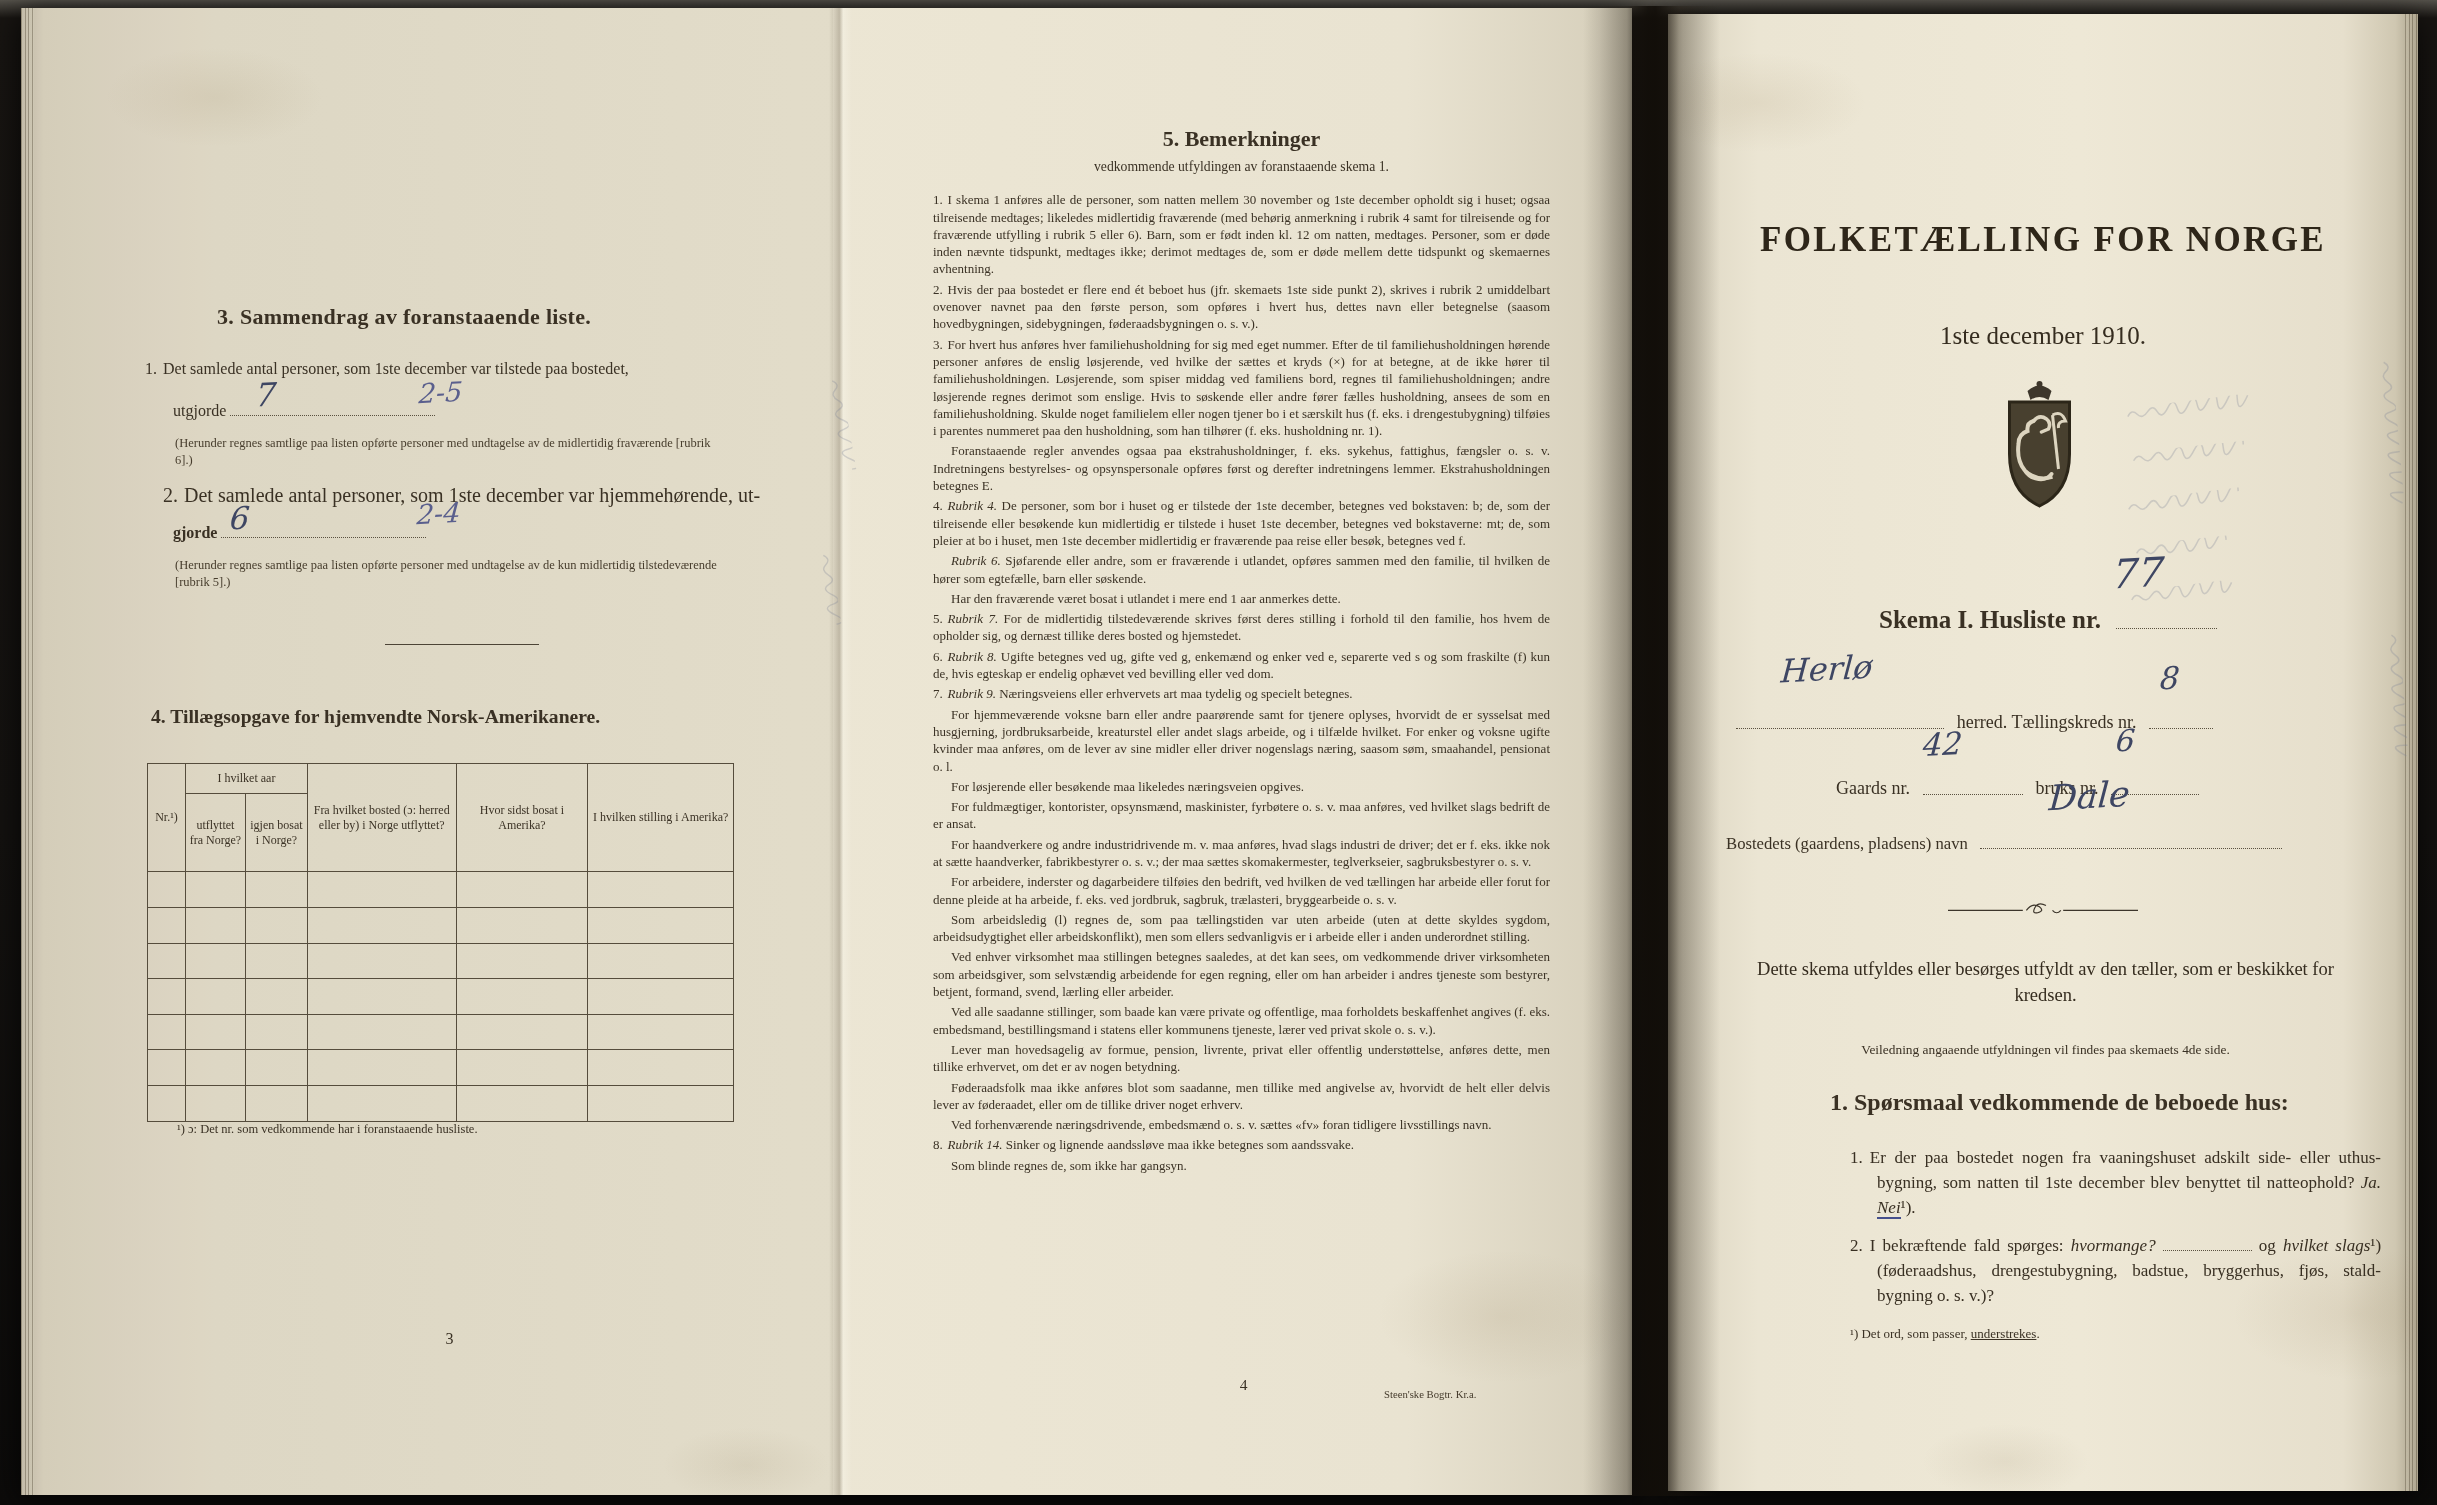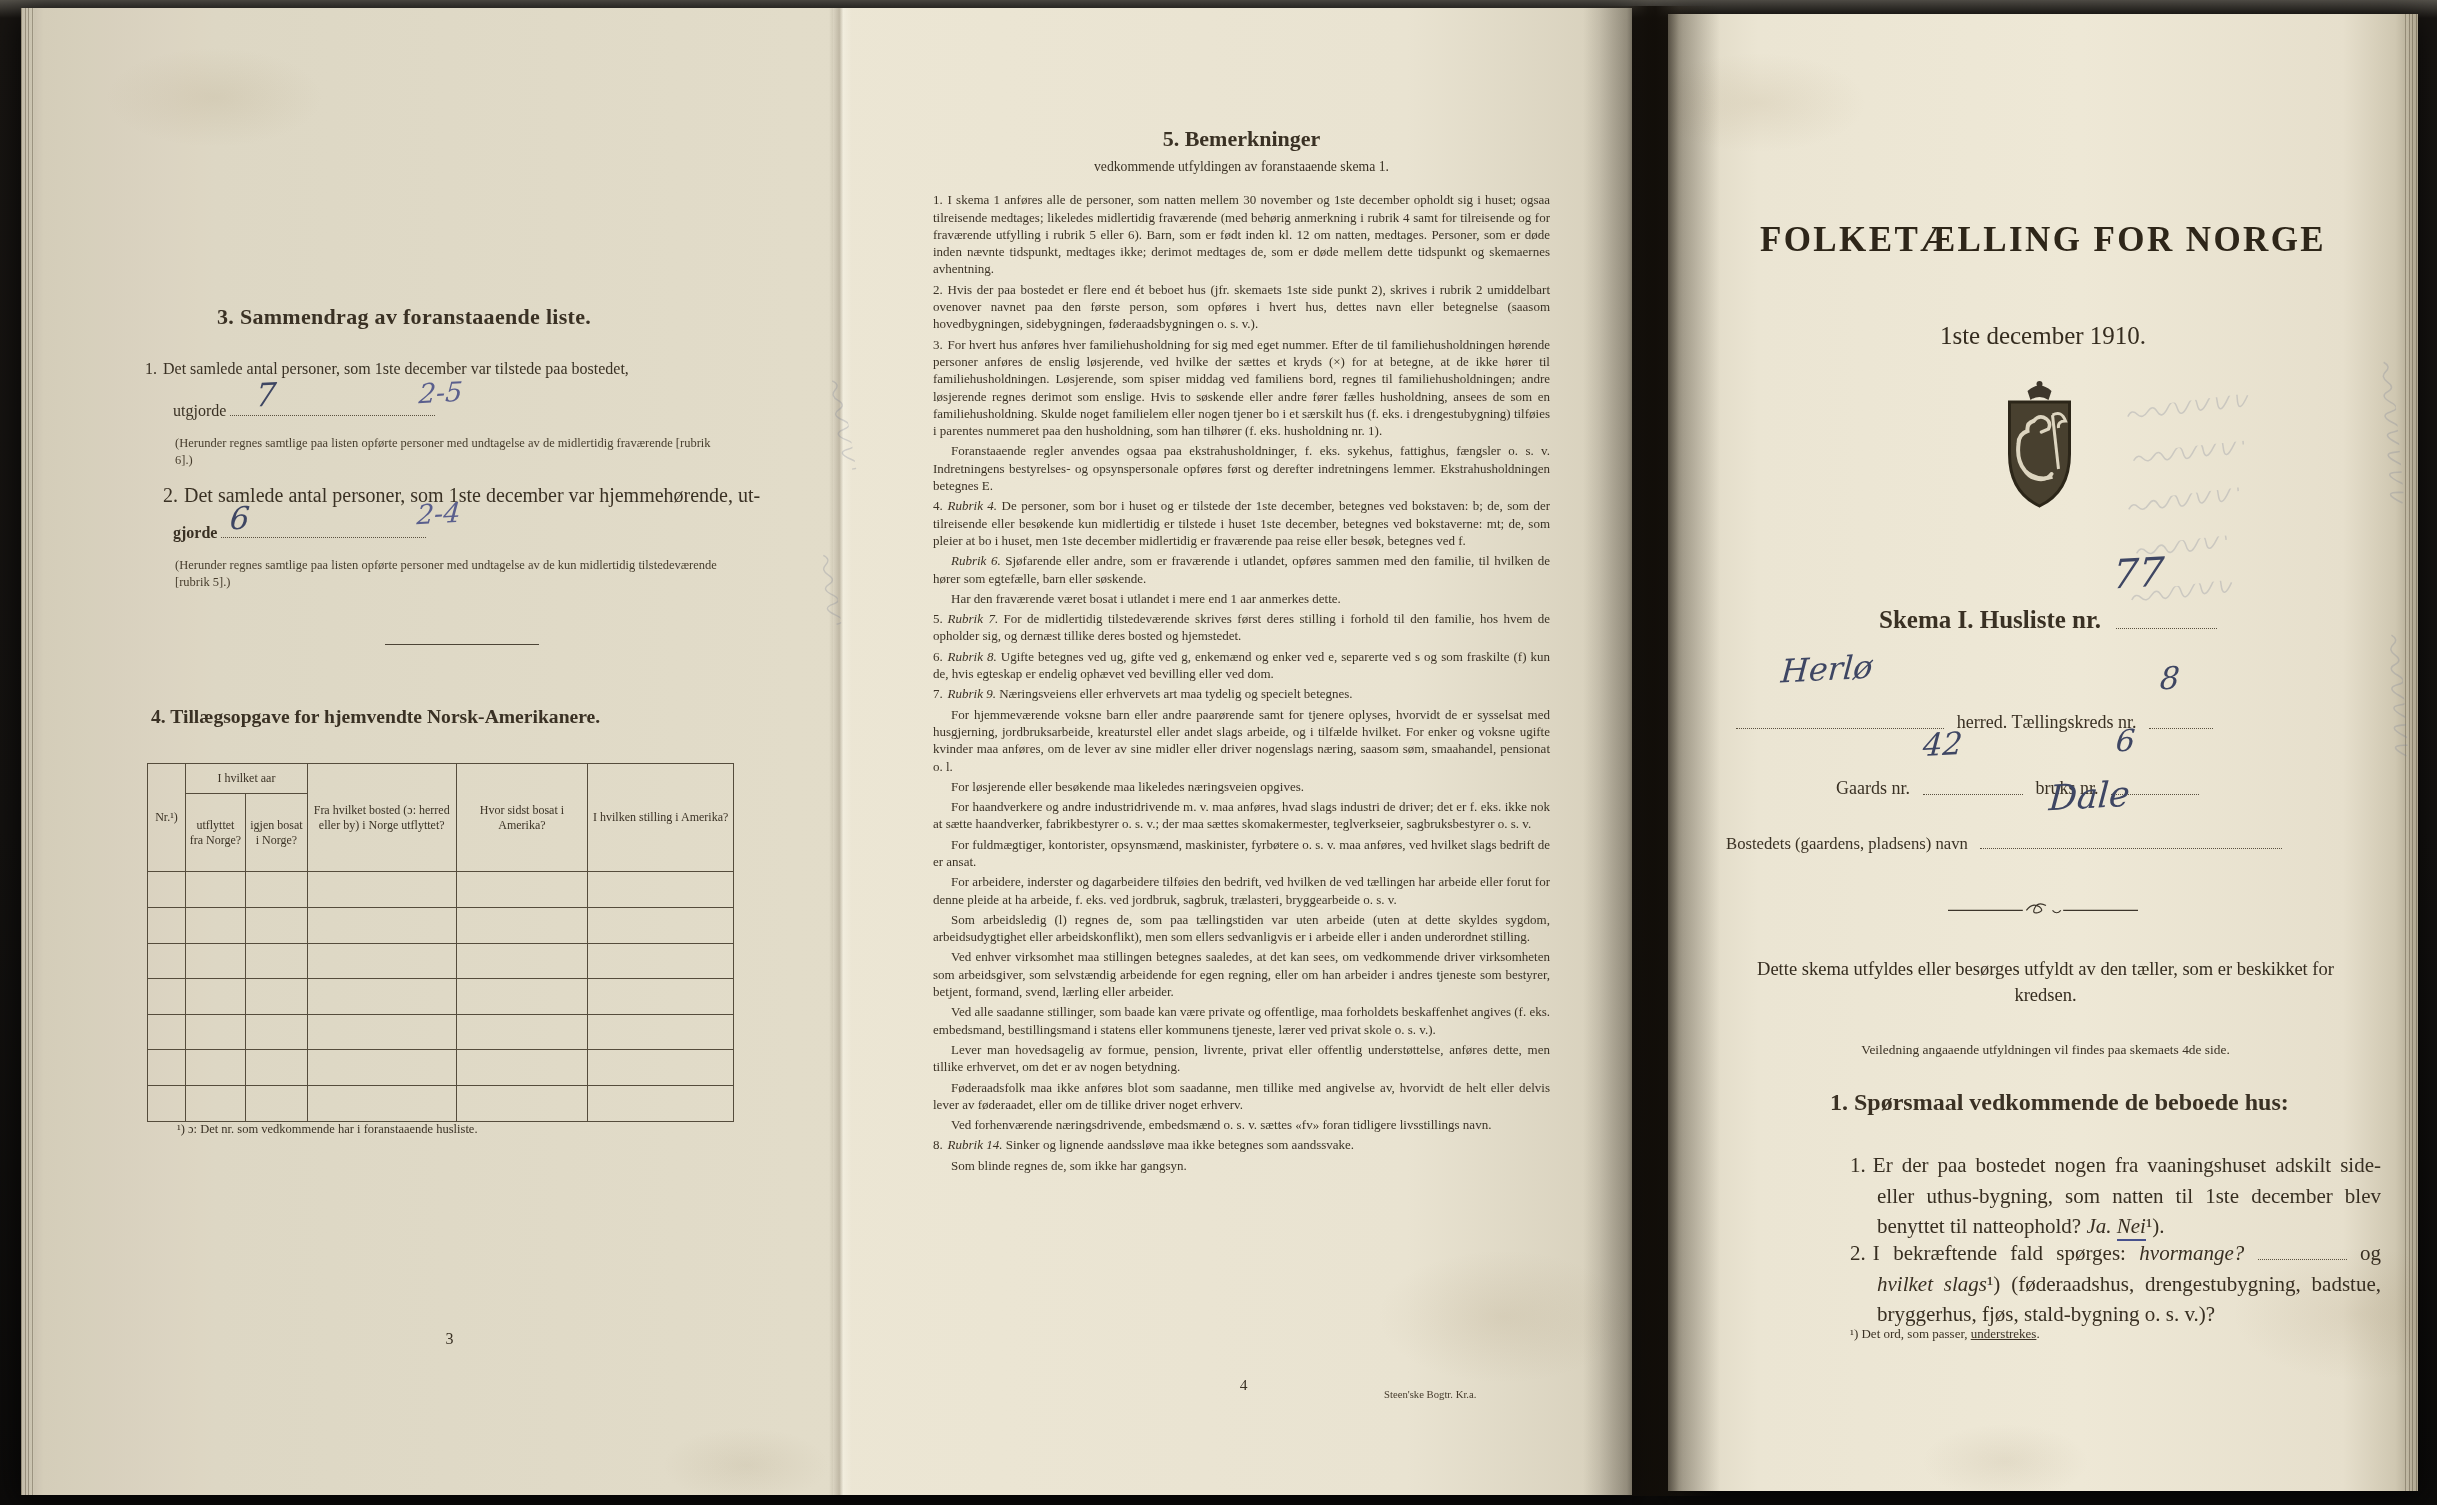--- a/index.html
+++ b/index.html
@@ -40,21 +40,21 @@
   .am-table thead .grp{height:25px;}
   .am-table thead .sub{height:74px;}
   .am-table tbody td{height:31px;}
   .remarks{position:absolute;left:912px;top:183px;width:617px;font-size:13px;line-height:17.3px;
     text-align:justify;color:#3b3225;}
   .remark-para{margin:0 0 3px;text-indent:18px;}
   .remark-para.first{text-indent:0;}
   .remark-num{padding-right:4.8px;}
   .rp-line{position:absolute;font-size:18px;color:#3a3124;white-space:nowrap;}
   .rp-line .lbl{vertical-align:baseline;}
-  .q{position:absolute;font-size:21px;line-height:1.45;color:#382f22;width:504px;padding-left:27px;text-indent:-27px;text-align:justify;}
+  .q{position:absolute;font-size:17px;line-height:1.45;color:#382f22;width:504px;padding-left:27px;text-indent:-27px;text-align:justify;}
   .q .qnum{padding-right:7.1px;}
   .ink-underline{border-bottom:2.4px solid #46508c;padding-bottom:0.6px;}
   .print-underline{text-decoration:underline;}
   .fn{position:absolute;font-size:13px;color:#3a3124;}
   .bleed{position:absolute;color:#7c8296;opacity:0.28;z-index:2;}
   .title{letter-spacing:2.4px;font-weight:bold;color:#2e2619;}
   .pagenum{font-size:16px;}
   .printer{font-size:10.7px;color:#45
 3b2c;}
   .printer{font-size:10.7px;color:#453b2c;}
@@ -194,22 +194,22 @@
         <p class="remark-para first"><span class="remark-num">3.</span>For hvert hus anføres hver familiehusholdning for sig med eget nummer. Efter de til familiehusholdningen hørende personer anføres de enslig løsjerende, ved hvilke der sættes et kryds (×) for at betegne, at de ikke hører til familiehusholdningen. Løsjerende, som spiser middag ved familiens bord, regnes til familiehusholdningen; andre løsjerende regnes derimot som enslige. Hvis to søskende eller andre fører fælles husholdning, ansees de som en familiehusholdning. Skulde noget familielem eller nogen tjener bo i et særskilt hus (f. eks. i drengestubygning) tilføies i parentes nummeret paa den husholdning, som han tilhører (f. eks. husholdning nr. 1).</p>
         <p class="remark-para">Foranstaaende regler anvendes ogsaa paa ekstrahusholdninger, f. eks. sykehus, fattighus, fængsler o. s. v. Indretningens bestyrelses- og opsynspersonale opføres først og derefter indretningens lemmer. Ekstrahusholdningen betegnes E.</p>
         <p class="remark-para first"><span class="remark-num">4.</span><i>Rubrik 4. </i>De personer, som bor i huset og er tilstede der 1ste december, betegnes ved bokstaven: b; de, som der tilreisende eller besøkende kun midlertidig er tilstede i huset 1ste december, betegnes ved bokstaverne: mt; de, som pleier at bo i huset, men 1ste december midlertidig er fraværende paa reise eller besøk, betegnes ved f.</p>
         <p class="remark-para"><i>Rubrik 6. </i>Sjøfarende eller andre, som er fraværende i utlandet, opføres sammen med den familie, til hvilken de hører som egtefælle, barn eller søskende.</p>
         <p class="remark-para">Har den fraværende været bosat i utlandet i mere end 1 aar anmerkes dette.</p>
         <p class="remark-para first"><span class="remark-num">5.</span><i>Rubrik 7. </i>For de midlertidig tilstedeværende skrives først deres stilling i forhold til den familie, hos hvem de opholder sig, og dernæst tillike deres bosted og hjemstedet.</p>
         <p class="remark-para first"><span class="remark-num">6.</span><i>Rubrik 8. </i>Ugifte betegnes ved ug, gifte ved g, enkemænd og enker ved e, separerte ved s og som fraskilte (f) kun de, hvis egteskap er endelig ophævet ved bevilling eller ved dom.</p>
         <p class="remark-para first"><span class="remark-num">7.</span><i>Rubrik 9. </i>Næringsveiens eller erhvervets art maa tydelig og specielt betegnes.</p>
         <p class="remark-para">For hjemmeværende voksne barn eller andre paarørende samt for tjenere oplyses, hvorvidt de er sysselsat med husgjerning, jordbruksarbeide, kreaturstel eller andet slags arbeide, og i tilfælde hvilket. For enker og voksne ugifte kvinder maa anføres, om de lever av sine midler eller driver nogenslags næring, saasom søm, smaahandel, pensionat o. l.</p>
         <p class="remark-para">For løsjerende eller besøkende maa likeledes næringsveien opgives.</p>
+        <p class="remark-para">For fuldmægtiger, kontorister, opsynsmænd, maskinister, fyrbøtere o. s. v. maa anføres, ved hvilket slags bedrift de er ansat.</p>
         <p class="remark-para">For haandverkere og andre industridrivende m. v. maa anføres, hvad slags industri de driver; det er f. eks. ikke nok at sætte haandverker, fabrikbestyrer o. s. v.; der maa sættes skomakermester, teglverkseier, sagbruksbestyrer o. s. v.</p>
-        <p class="remark-para">For fuldmægtiger, kontorister, opsynsmænd, maskinister, fyrbøtere o. s. v. maa anføres, ved hvilket slags bedrift de er ansat.</p>
         <p class="remark-para">For arbeidere, inderster og dagarbeidere tilføies den bedrift, ved hvilken de ved tællingen har arbeide eller forut for denne pleide at ha arbeide, f. eks. ved jordbruk, sagbruk, trælasteri, bryggearbeide o. s. v.</p>
         <p class="remark-para">Som arbeidsledig (l) regnes de, som paa tællingstiden var uten arbeide (uten at dette skyldes sygdom, arbeidsudygtighet eller arbeidskonflikt), men som ellers sedvanligvis er i arbeide eller i anden underordnet stilling.</p>
         <p class="remark-para">Ved enhver virksomhet maa stillingen betegnes saaledes, at det kan sees, om vedkommende driver virksomheten som arbeidsgiver, som selvstændig arbeidende for egen regning, eller om han arbeider i andres tjeneste som bestyrer, betjent, formand, svend, lærling eller arbeider.</p>
         <p class="remark-para">Ved alle saadanne stillinger, som baade kan være private og offentlige, maa forholdets beskaffenhet angives (f. eks. embedsmand, bestillingsmand i statens eller kommunens tjeneste, lærer ved privat skole o. s. v.).</p>
         <p class="remark-para">Lever man hovedsagelig av formue, pension, livrente, privat eller offentlig understøttelse, anføres dette, men tillike erhvervet, om det er av nogen betydning.</p>
         <p class="remark-para">Føderaadsfolk maa ikke anføres blot som saadanne, men tillike med angivelse av, hvorvidt de helt eller delvis lever av føderaadet, eller om de tillike driver noget erhverv.</p>
         <p class="remark-para">Ved forhenværende næringsdrivende, embedsmænd o. s. v. sættes «fv» foran tidligere livsstillings navn.</p>
         <p class="remark-para first"><span class="remark-num">8.</span><i>Rubrik 14. </i>Sinker og lignende aandssløve maa ikke betegnes som aandssvake.</p>
         <p class="remark-para">Som blinde regnes de, som ikke har gangsyn.</p>
       </div>

